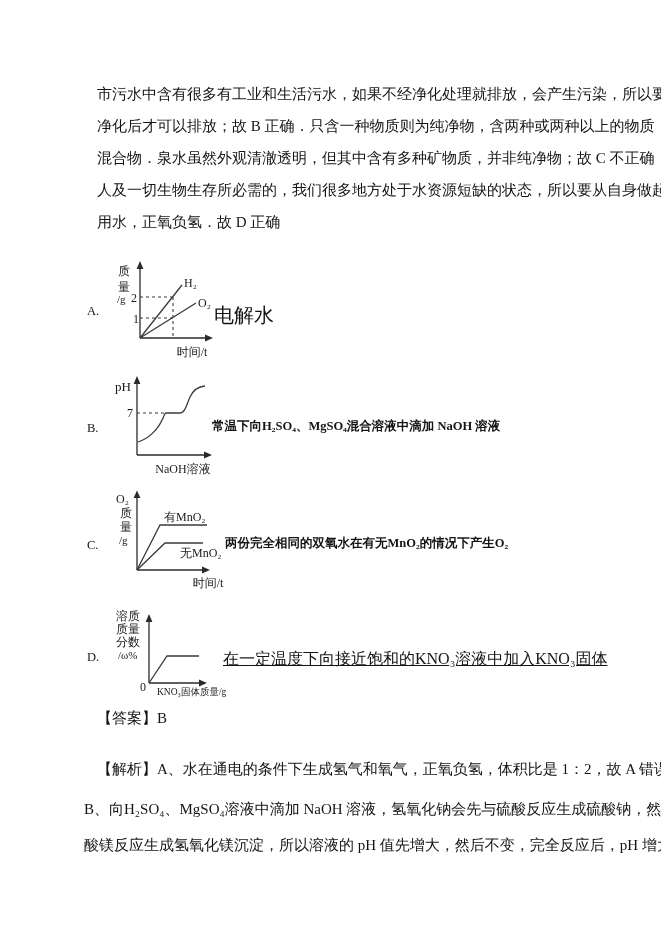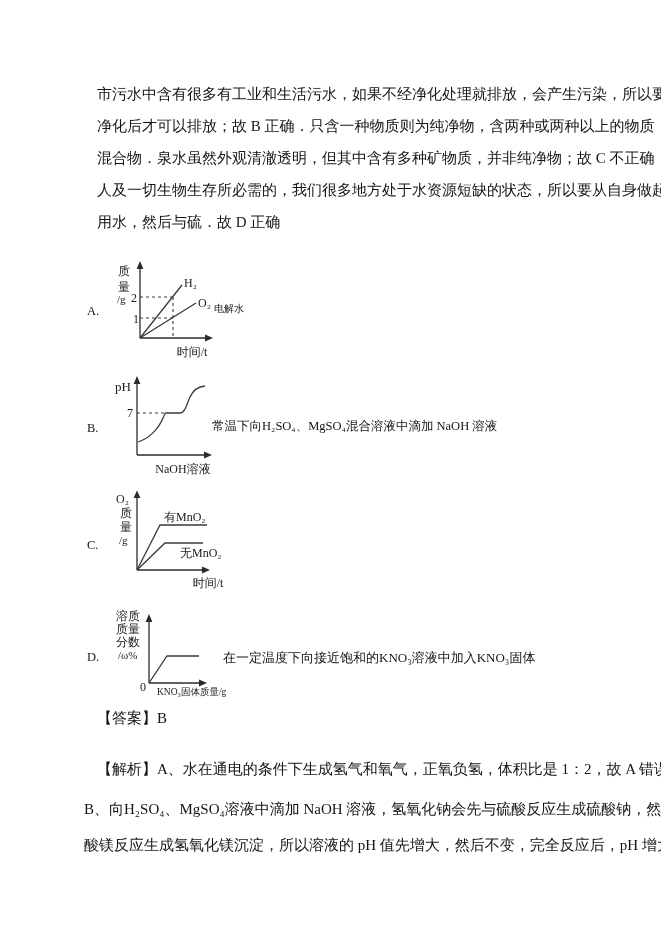--- a/index.html
+++ b/index.html
@@ -6,40 +6,40 @@
   .page{
     position:relative;width:661px;height:935px;background:#ffffff;
     font-family:"Liberation Serif","DejaVu Serif",serif;color:#141414;
     overflow:hidden;
   }
   .abs{position:absolute;}
   .tline{position:absolute;font-size:15px;line-height:20px;white-space:nowrap;color:#141414;}
   .qnum{margin-right:9px;}
   .opt-letter{position:absolute;font-size:12.5px;color:#141414;}
   .caption{position:absolute;white-space:nowrap;color:#141414;}
-  .cap-a{font-size:10px;}
-  .cap-b,.cap-c{font-size:12.5px;}
-  .cap-d{font-size:13px;}
+  .cap-a{font-size:20px;}
+  .cap-b,.cap-c{font-size:12.5px;font-weight:bold;}
+  .cap-d{font-size:16px;text-decoration:underline;}
   svg{position:absolute;overflow:visible;}
   svg text{fill:#1a1a1a;font-family:"Liberation Serif","DejaVu Serif",serif;}
   svg .ax{stroke:#2a2a2a;stroke-width:1.3;fill:none;}
   svg .cv{stroke:#3a3a3a;stroke-width:1.3;fill:none;}
   svg .dash{stroke:#3a3a3a;stroke-width:1.1;fill:none;stroke-dasharray:3,3;}
   svg .arr{fill:#2a2a2a;stroke:none;}
 </style>
 </head>
 <body>
 
 <div class="page">
 
   <div class="tline" style="left:97px;top:84px">市污水中含有很多有工业和生活污水，如果不经净化处理就排放，会产生污染，所以要经过</div>
   <div class="tline" style="left:97px;top:116px">净化后才可以排放；故 B 正确．只含一种物质则为纯净物，含两种或两种以上的物质，则为</div>
   <div class="tline" style="left:97px;top:148px">混合物．泉水虽然外观清澈透明，但其中含有多种矿物质，并非纯净物；故 C 不正确．水是</div>
   <div class="tline" style="left:97px;top:180px">人及一切生物生存所必需的，我们很多地方处于水资源短缺的状态，所以要从自身做起节约</div>
-  <div class="tline" style="left:97px;top:212px">用水，然后与硫．故 D 正确</div>
+  <div class="tline" style="left:97px;top:212px">用水，正氧负氢．故 D 正确</div>
 
 
   <div class="abs" style="left:0;top:258px;width:661px;height:112px">
     <span class="opt-letter" style="left:87px;top:46px">A.</span>
     <svg style="left:108px;top:0" width="130" height="108" viewBox="0 0 130 108">
       <path class="ax" d="M32,80 L32,9"></path>
       <path class="arr" d="M28.6,11 L32,3 L35.4,11 Z"></path>
       <path class="ax" d="M32,80 L98,80"></path>
       <path class="arr" d="M97,76.6 L105,80 L97,83.4 Z"></path>
       <path class="dash" d="M32,39 L65,39"></path>
@@ -85,20 +85,21 @@
       <path class="cv" d="M33,82 L56,37 L103,37"></path>
       <path class="cv" d="M33,82 L61,55 L99,55"></path>
       <text x="12" y="15" font-size="12">O₂</text>
       <text x="16" y="29" font-size="12">质</text>
       <text x="16" y="43" font-size="12">量</text>
       <text x="15" y="56" font-size="11">/g</text>
       <text x="60" y="33" font-size="12">有MnO₂</text>
       <text x="76" y="69" font-size="12">无MnO₂</text>
       <text x="104" y="99" font-size="12" text-anchor="middle">时间/t</text>
     </svg>
+    <span class="caption cap-c" style="left:225px;top:47px">两份完全相同的双氧水在有无MnO₂的情况下产生O₂</span>
   </div>
 
   <div class="abs" style="left:0;top:603px;width:661px;height:100px">
     <span class="opt-letter" style="left:87px;top:47px">D.</span>
     <svg style="left:104px;top:0" width="140" height="100" viewBox="0 0 140 100">
       <path class="ax" d="M45,80 L45,17"></path>
       <path class="arr" d="M41.6,19 L45,11 L48.4,19 Z"></path>
       <path class="ax" d="M45,80 L96,80"></path>
       <path class="arr" d="M95,76.6 L103,80 L95,83.4 Z"></path>
       <path class="cv" d="M45,80 L63,53 L95,53"></path>

